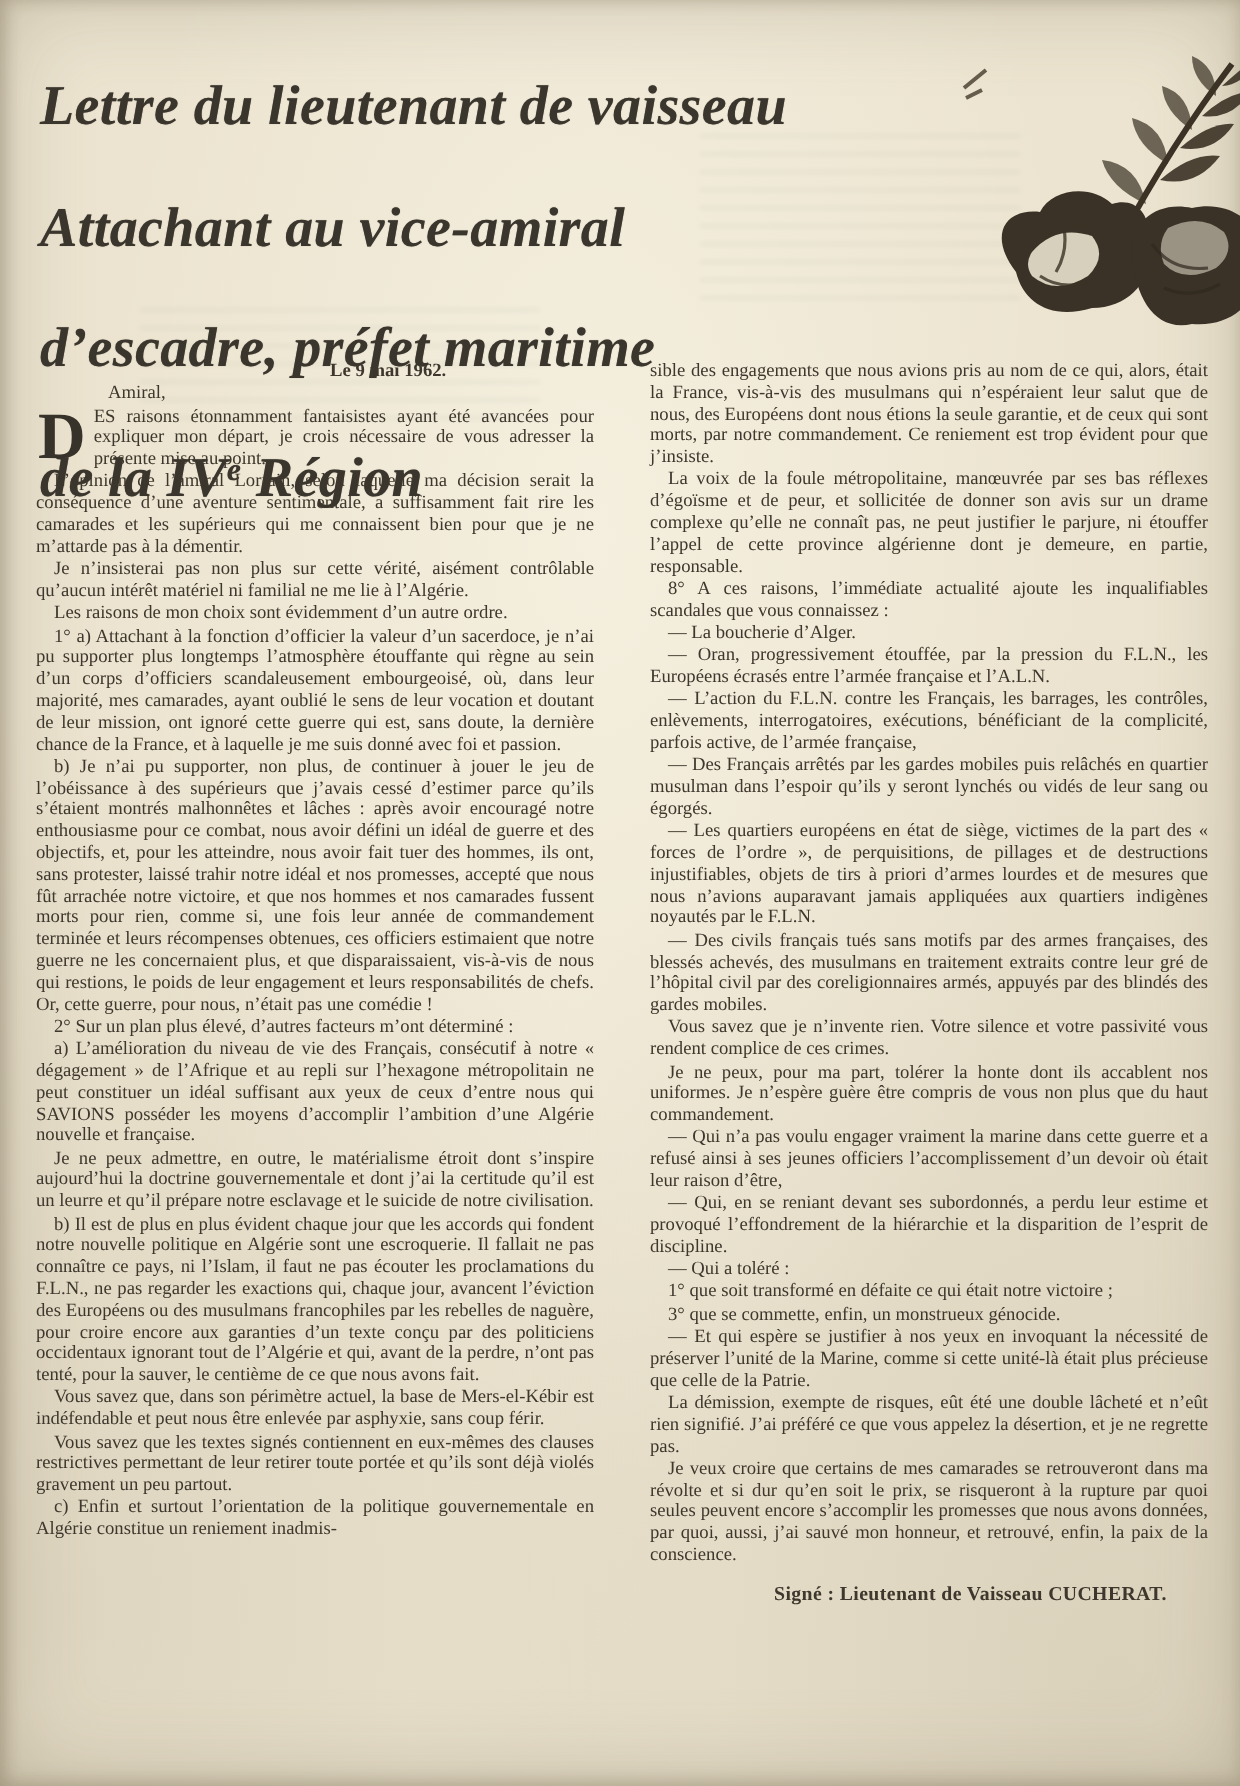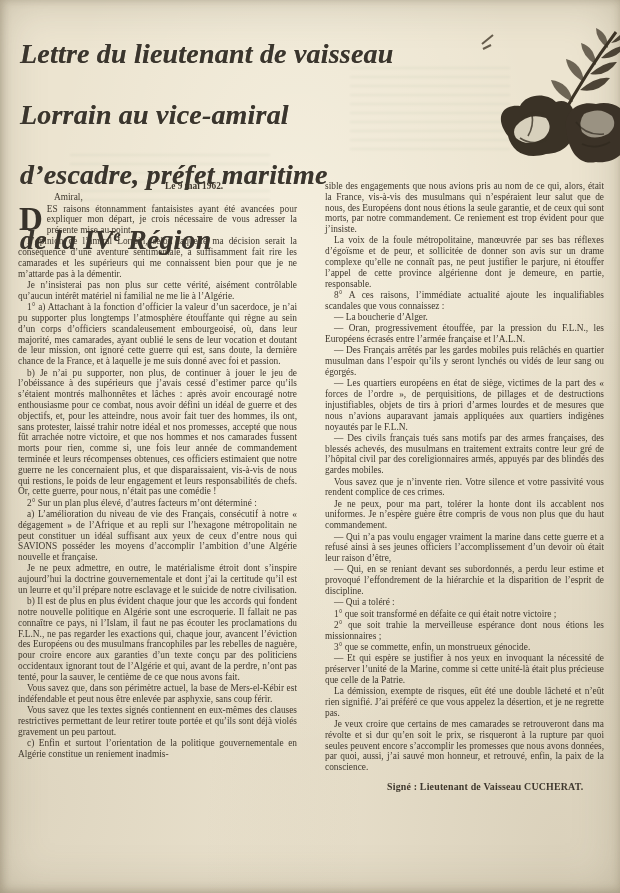--- a/index.html
+++ b/index.html
@@ -45,21 +45,21 @@
 </head>
 <body>
 
 <div class="page">
 
   <div class="ghost g1"></div>
   <div class="ghost g2"></div>
 
   <div class="masthead">
     <div class="title-line">Lettre du lieutenant de vaisseau</div>
-    <div class="title-line">Lorrain au vice-amiral</div>
+    <div class="title-line">Attachant au vice-amiral</div>
     <div class="title-line">d’escadre, préfet maritime</div>
     <div class="title-line"><span>de la IV</span><span class="sup">e</span><span> Région</span></div>
   </div>
 
   <svg class="illustration" viewBox="0 0 148 152" xmlns="http://www.w3.org/2000/svg">
 
     <path d="M2 26 l11 -9 M3 31 l8 -4" stroke="#43392b" stroke-width="2" fill="none" opacity=".8"></path>
 
     <path d="M80 102 C94 76 112 46 136 14" stroke="#3c3326" stroke-width="3" fill="none"></path>
 
@@ -84,47 +84,48 @@
   </svg>
 
   <div class="columns">
 
     <div class="col">
       <p class="dateline">Le 9 mai 1962.</p>
       <p class="salutation">Amiral,</p>
       <p class="lead"><span class="dropcap">D</span><span>ES raisons étonnamment fantaisistes ayant été avancées pour expliquer mon départ, je crois nécessaire de vous adresser la présente mise au point.</span></p>
       <p>L’opinion de l’amiral Lorrain, selon laquelle ma décision serait la conséquence d’une aventure sentimentale, a suffisamment fait rire les camarades et les supérieurs qui me connaissent bien pour que je ne m’attarde pas à la démentir.</p>
       <p>Je n’insisterai pas non plus sur cette vérité, aisément contrôlable qu’aucun intérêt matériel ni familial ne me lie à l’Algérie.</p>
+      <p>Les raisons de mon choix sont évidemment d’un autre ordre.</p>
       <p>1° a) Attachant à la fonction d’officier la valeur d’un sacerdoce, je n’ai pu supporter plus longtemps l’atmosphère étouffante qui règne au sein d’un corps d’officiers scandaleusement embourgeoisé, où, dans leur majorité, mes camarades, ayant oublié le sens de leur vocation et doutant de leur mission, ont ignoré cette guerre qui est, sans doute, la dernière chance de la France, et à laquelle je me suis donné avec foi et passion.</p>
       <p>b) Je n’ai pu supporter, non plus, de continuer à jouer le jeu de l’obéissance à des supérieurs que j’avais cessé d’estimer parce qu’ils s’étaient montrés malhonnêtes et lâches : après avoir encouragé notre enthousiasme pour ce combat, nous avoir défini un idéal de guerre et des objectifs, et, pour les atteindre, nous avoir fait tuer des hommes, ils ont, sans protester, laissé trahir notre idéal et nos promesses, accepté que nous fût arrachée notre victoire, et que nos hommes et nos camarades fussent morts pour rien, comme si, une fois leur année de commandement terminée et leurs récompenses obtenues, ces officiers estimaient que notre guerre ne les concernaient plus, et que disparaissaient, vis-à-vis de nous qui restions, le poids de leur engagement et leurs responsabilités de chefs. Or, cette guerre, pour nous, n’était pas une comédie !</p>
       <p>2° Sur un plan plus élevé, d’autres facteurs m’ont déterminé :</p>
       <p>a) L’amélioration du niveau de vie des Français, consécutif à notre « dégagement » de l’Afrique et au repli sur l’hexagone métropolitain ne peut constituer un idéal suffisant aux yeux de ceux d’entre nous qui SAVIONS posséder les moyens d’accomplir l’ambition d’une Algérie nouvelle et française.</p>
       <p>Je ne peux admettre, en outre, le matérialisme étroit dont s’inspire aujourd’hui la doctrine gouvernementale et dont j’ai la certitude qu’il est un leurre et qu’il prépare notre esclavage et le suicide de notre civilisation.</p>
       <p>b) Il est de plus en plus évident chaque jour que les accords qui fondent notre nouvelle politique en Algérie sont une escroquerie. Il fallait ne pas connaître ce pays, ni l’Islam, il faut ne pas écouter les proclamations du F.L.N., ne pas regarder les exactions qui, chaque jour, avancent l’éviction des Européens ou des musulmans francophiles par les rebelles de naguère, pour croire encore aux garanties d’un texte conçu par des politiciens occidentaux ignorant tout de l’Algérie et qui, avant de la perdre, n’ont pas tenté, pour la sauver, le centième de ce que nous avons fait.</p>
       <p>Vous savez que, dans son périmètre actuel, la base de Mers-el-Kébir est indéfendable et peut nous être enlevée par asphyxie, sans coup férir.</p>
       <p>Vous savez que les textes signés contiennent en eux-mêmes des clauses restrictives permettant de leur retirer toute portée et qu’ils sont déjà violés gravement un peu partout.</p>
       <p>c) Enfin et surtout l’orientation de la politique gouvernementale en Algérie constitue un reniement inadmis-</p>
     </div>
 
     <div class="col">
       <p class="lead">sible des engagements que nous avions pris au nom de ce qui, alors, était la France, vis-à-vis des musulmans qui n’espéraient leur salut que de nous, des Européens dont nous étions la seule garantie, et de ceux qui sont morts, par notre commandement. Ce reniement est trop évident pour que j’insiste.</p>
       <p>La voix de la foule métropolitaine, manœuvrée par ses bas réflexes d’égoïsme et de peur, et sollicitée de donner son avis sur un drame complexe qu’elle ne connaît pas, ne peut justifier le parjure, ni étouffer l’appel de cette province algérienne dont je demeure, en partie, responsable.</p>
       <p>8° A ces raisons, l’immédiate actualité ajoute les inqualifiables scandales que vous connaissez :</p>
       <p>— La boucherie d’Alger.</p>
       <p>— Oran, progressivement étouffée, par la pression du F.L.N., les Européens écrasés entre l’armée française et l’A.L.N.</p>
+      <p>— L’action du F.L.N. contre les Français, les barrages, les contrôles, enlèvements, interrogatoires, exécutions, bénéficiant de la complicité, parfois active, de l’armée française,</p>
       <p>— Des Français arrêtés par les gardes mobiles puis relâchés en quartier musulman dans l’espoir qu’ils y seront lynchés ou vidés de leur sang ou égorgés.</p>
       <p>— Les quartiers européens en état de siège, victimes de la part des « forces de l’ordre », de perquisitions, de pillages et de destructions injustifiables, objets de tirs à priori d’armes lourdes et de mesures que nous n’avions auparavant jamais appliquées aux quartiers indigènes noyautés par le F.L.N.</p>
       <p>— Des civils français tués sans motifs par des armes françaises, des blessés achevés, des musulmans en traitement extraits contre leur gré de l’hôpital civil par des coreligionnaires armés, appuyés par des blindés des gardes mobiles.</p>
       <p>Vous savez que je n’invente rien. Votre silence et votre passivité vous rendent complice de ces crimes.</p>
       <p>Je ne peux, pour ma part, tolérer la honte dont ils accablent nos uniformes. Je n’espère guère être compris de vous non plus que du haut commandement.</p>
       <p>— Qui n’a pas voulu engager vraiment la marine dans cette guerre et a refusé ainsi à ses jeunes officiers l’accomplissement d’un devoir où était leur raison d’être,</p>
       <p>— Qui, en se reniant devant ses subordonnés, a perdu leur estime et provoqué l’effondrement de la hiérarchie et la disparition de l’esprit de discipline.</p>
       <p>— Qui a toléré :</p>
       <p>1° que soit transformé en défaite ce qui était notre victoire ;</p>
-      <p>2° que soit trahie la merveilleuse espérance dont nous étions les missionnaires ;</p>
       <p>3° que se commette, enfin, un monstrueux génocide.</p>
       <p>— Et qui espère se justifier à nos yeux en invoquant la nécessité de préserver l’unité de la Marine, comme si cette unité-là était plus précieuse que celle de la Patrie.</p>
       <p>La démission, exempte de risques, eût été une double lâcheté et n’eût rien signifié. J’ai préféré ce que vous appelez la désertion, et je ne regrette pas.</p>
       <p>Je veux croire que certains de mes camarades se retrouveront dans ma révolte et si dur qu’en soit le prix, se risqueront à la rupture par quoi seules peuvent encore s’accomplir les promesses que nous avons données, par quoi, aussi, j’ai sauvé mon honneur, et retrouvé, enfin, la paix de la conscience.</p>
       <p class="signature">Signé : Lieutenant de Vaisseau CUCHERAT.</p>
     </div>
 
   </div>
 </div>
 

